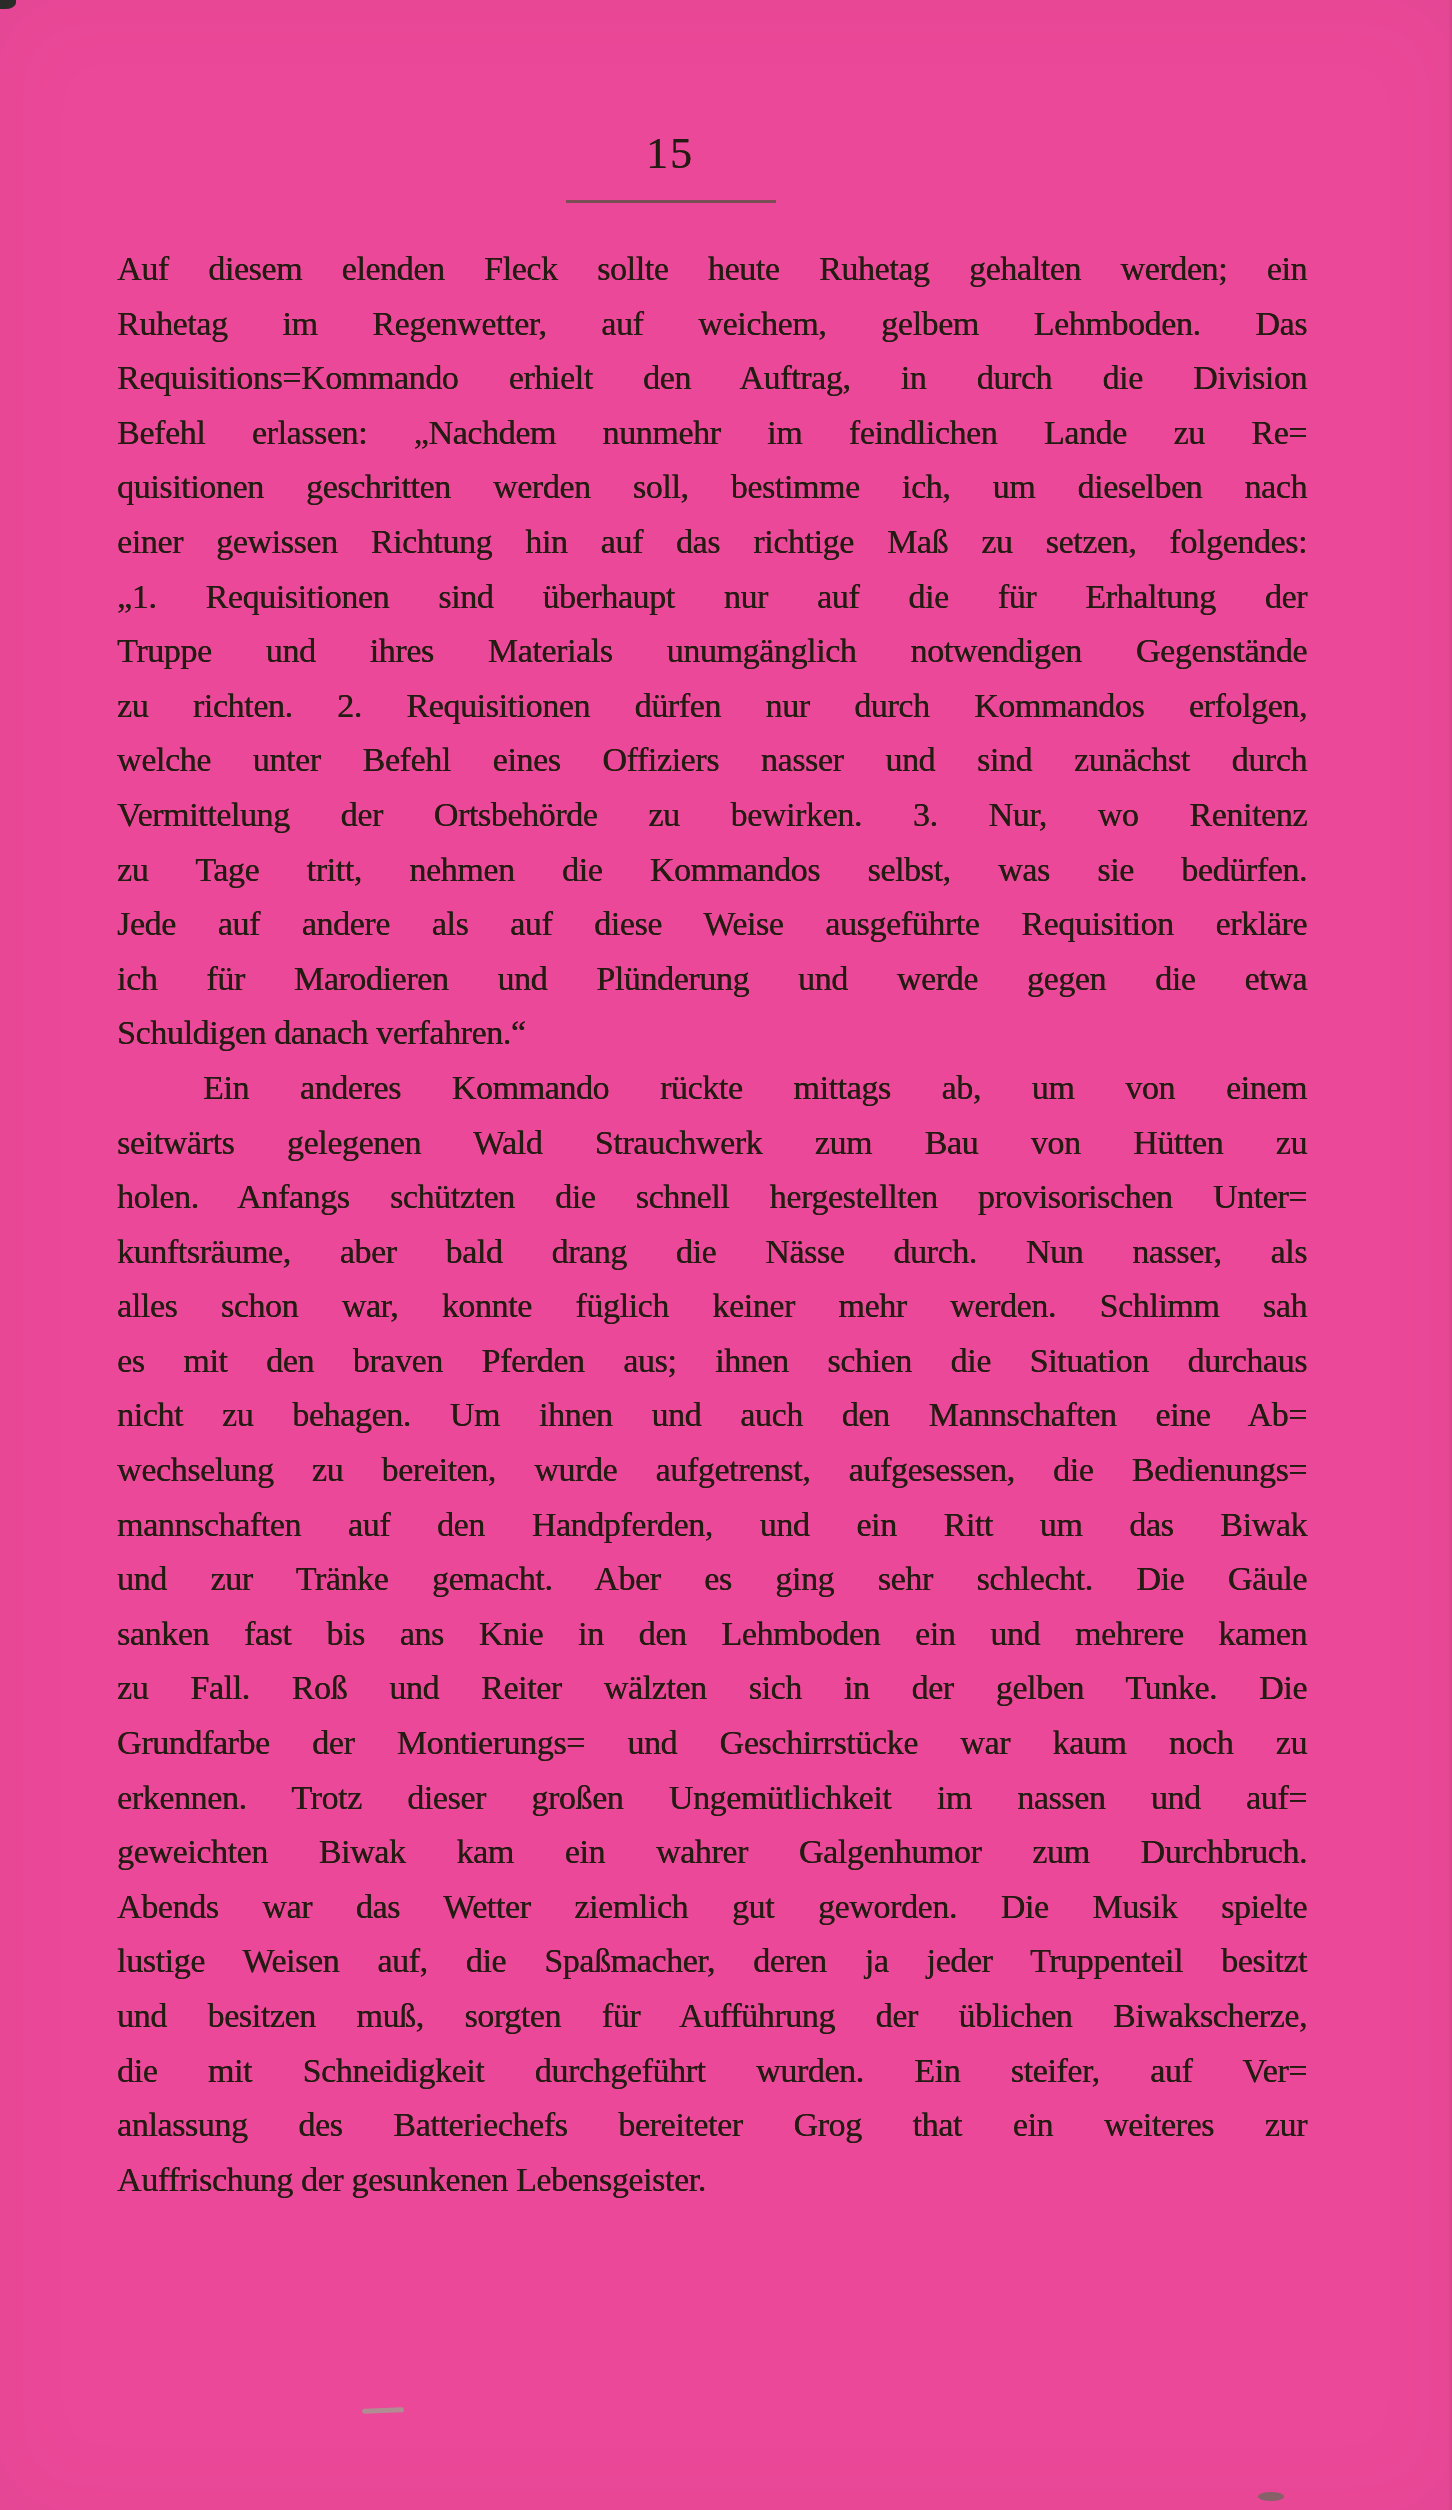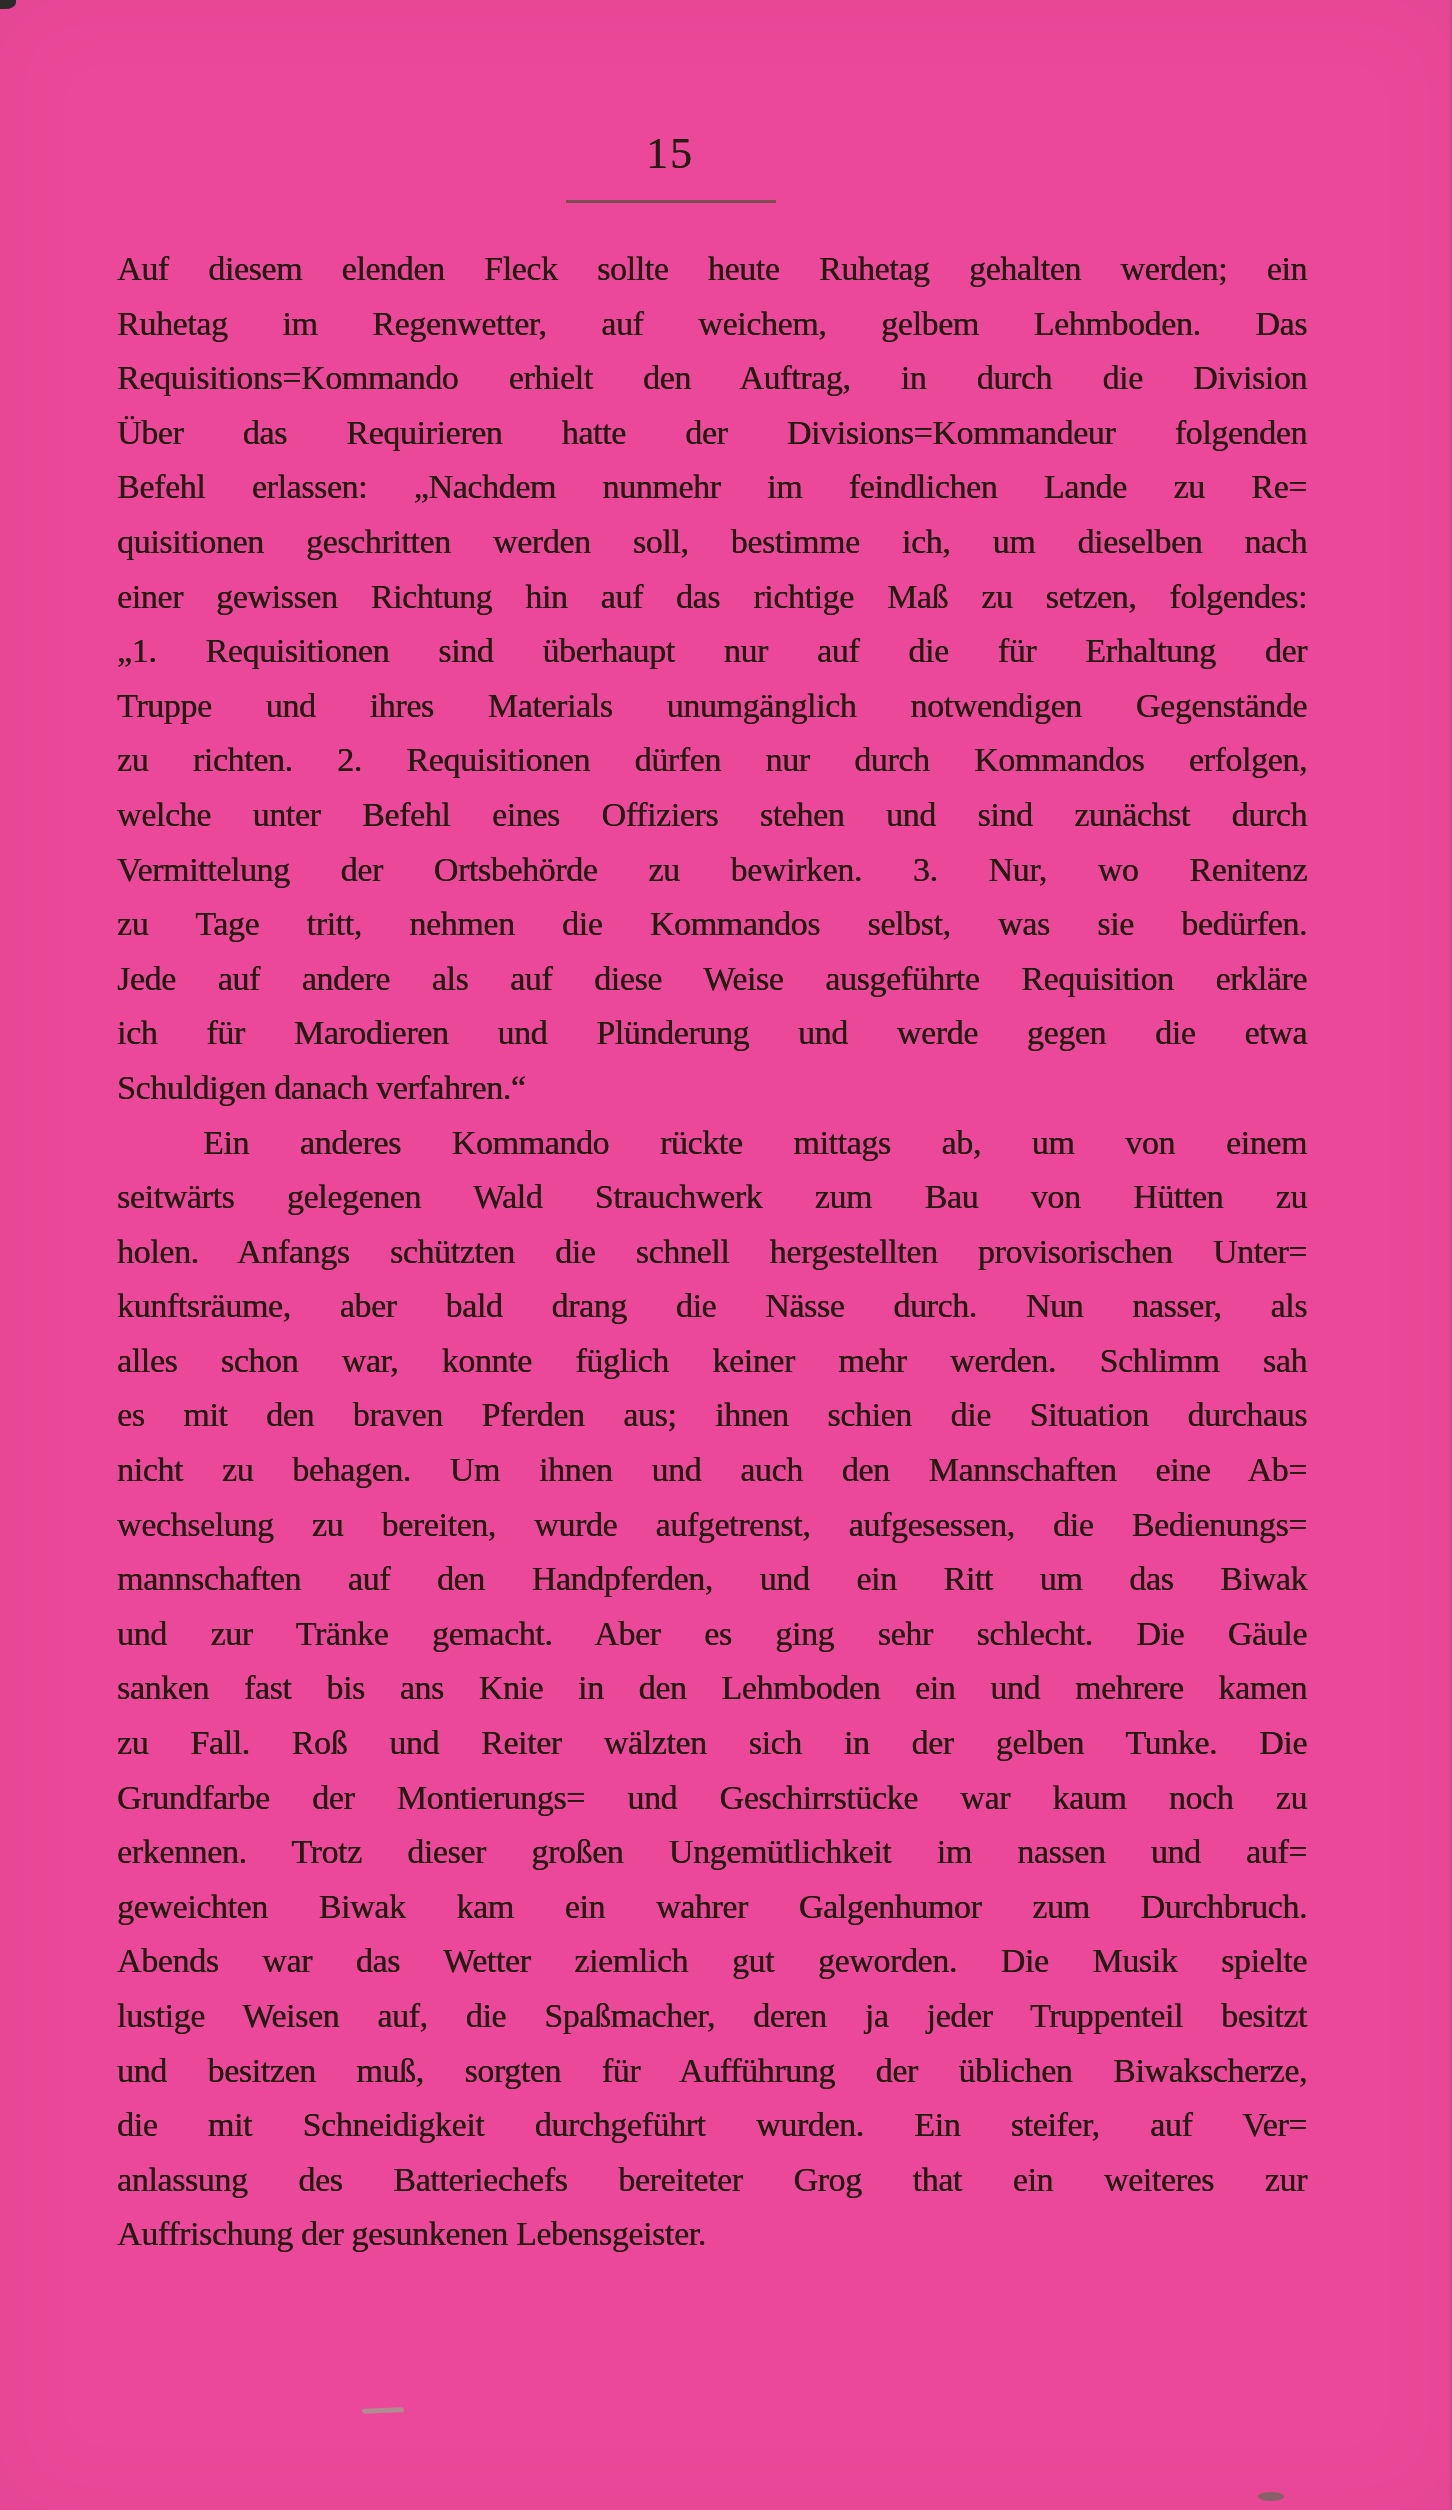--- a/index.html
+++ b/index.html
@@ -106,28 +106,27 @@
 
   <div class="page-number">15</div>
 
   <div class="page-number-rule"></div>
 
   <div class="text-block">
 
   <div class="line">Auf diesem elenden Fleck sollte heute Ruhetag gehalten werden; ein</div>
       <div class="line">Ruhetag im Regenwetter, auf weichem, gelbem Lehmboden. Das</div>
       <div class="line">Requisitions=Kommando erhielt den Auftrag, in durch die Division</div>
-      <div class="line">Über das Requirieren hatte der Divisions=Kommandeur folgenden</div>
       <div class="line">Befehl erlassen: „Nachdem nunmehr im feindlichen Lande zu Re=</div>
       <div class="line">quisitionen geschritten werden soll, bestimme ich, um dieselben nach</div>
       <div class="line">einer gewissen Richtung hin auf das richtige Maß zu setzen, folgendes:</div>
       <div class="line">„1. Requisitionen sind überhaupt nur auf die für Erhaltung der</div>
       <div class="line">Truppe und ihres Materials unumgänglich notwendigen Gegenstände</div>
       <div class="line">zu richten. 2. Requisitionen dürfen nur durch Kommandos erfolgen,</div>
-      <div class="line">welche unter Befehl eines Offiziers stehen und sind zunächst durch</div>
+      <div class="line">welche unter Befehl eines Offiziers nasser und sind zunächst durch</div>
       <div class="line">Vermittelung der Ortsbehörde zu bewirken. 3. Nur, wo Renitenz</div>
       <div class="line">zu Tage tritt, nehmen die Kommandos selbst, was sie bedürfen.</div>
       <div class="line">Jede auf andere als auf diese Weise ausgeführte Requisition erkläre</div>
       <div class="line">ich für Marodieren und Plünderung und werde gegen die etwa</div>
       <div class="line end">Schuldigen danach verfahren.“</div>
       <div class="line indent">Ein anderes Kommando rückte mittags ab, um von einem</div>
       <div class="line">seitwärts gelegenen Wald Strauchwerk zum Bau von Hütten zu</div>
       <div class="line">holen. Anfangs schützten die schnell hergestellten provisorischen Unter=</div>
       <div class="line">kunftsräume, aber bald drang die Nässe durch. Nun nasser, als</div>
       <div class="line">alles schon war, konnte füglich keiner mehr werden. Schlimm sah</div>

